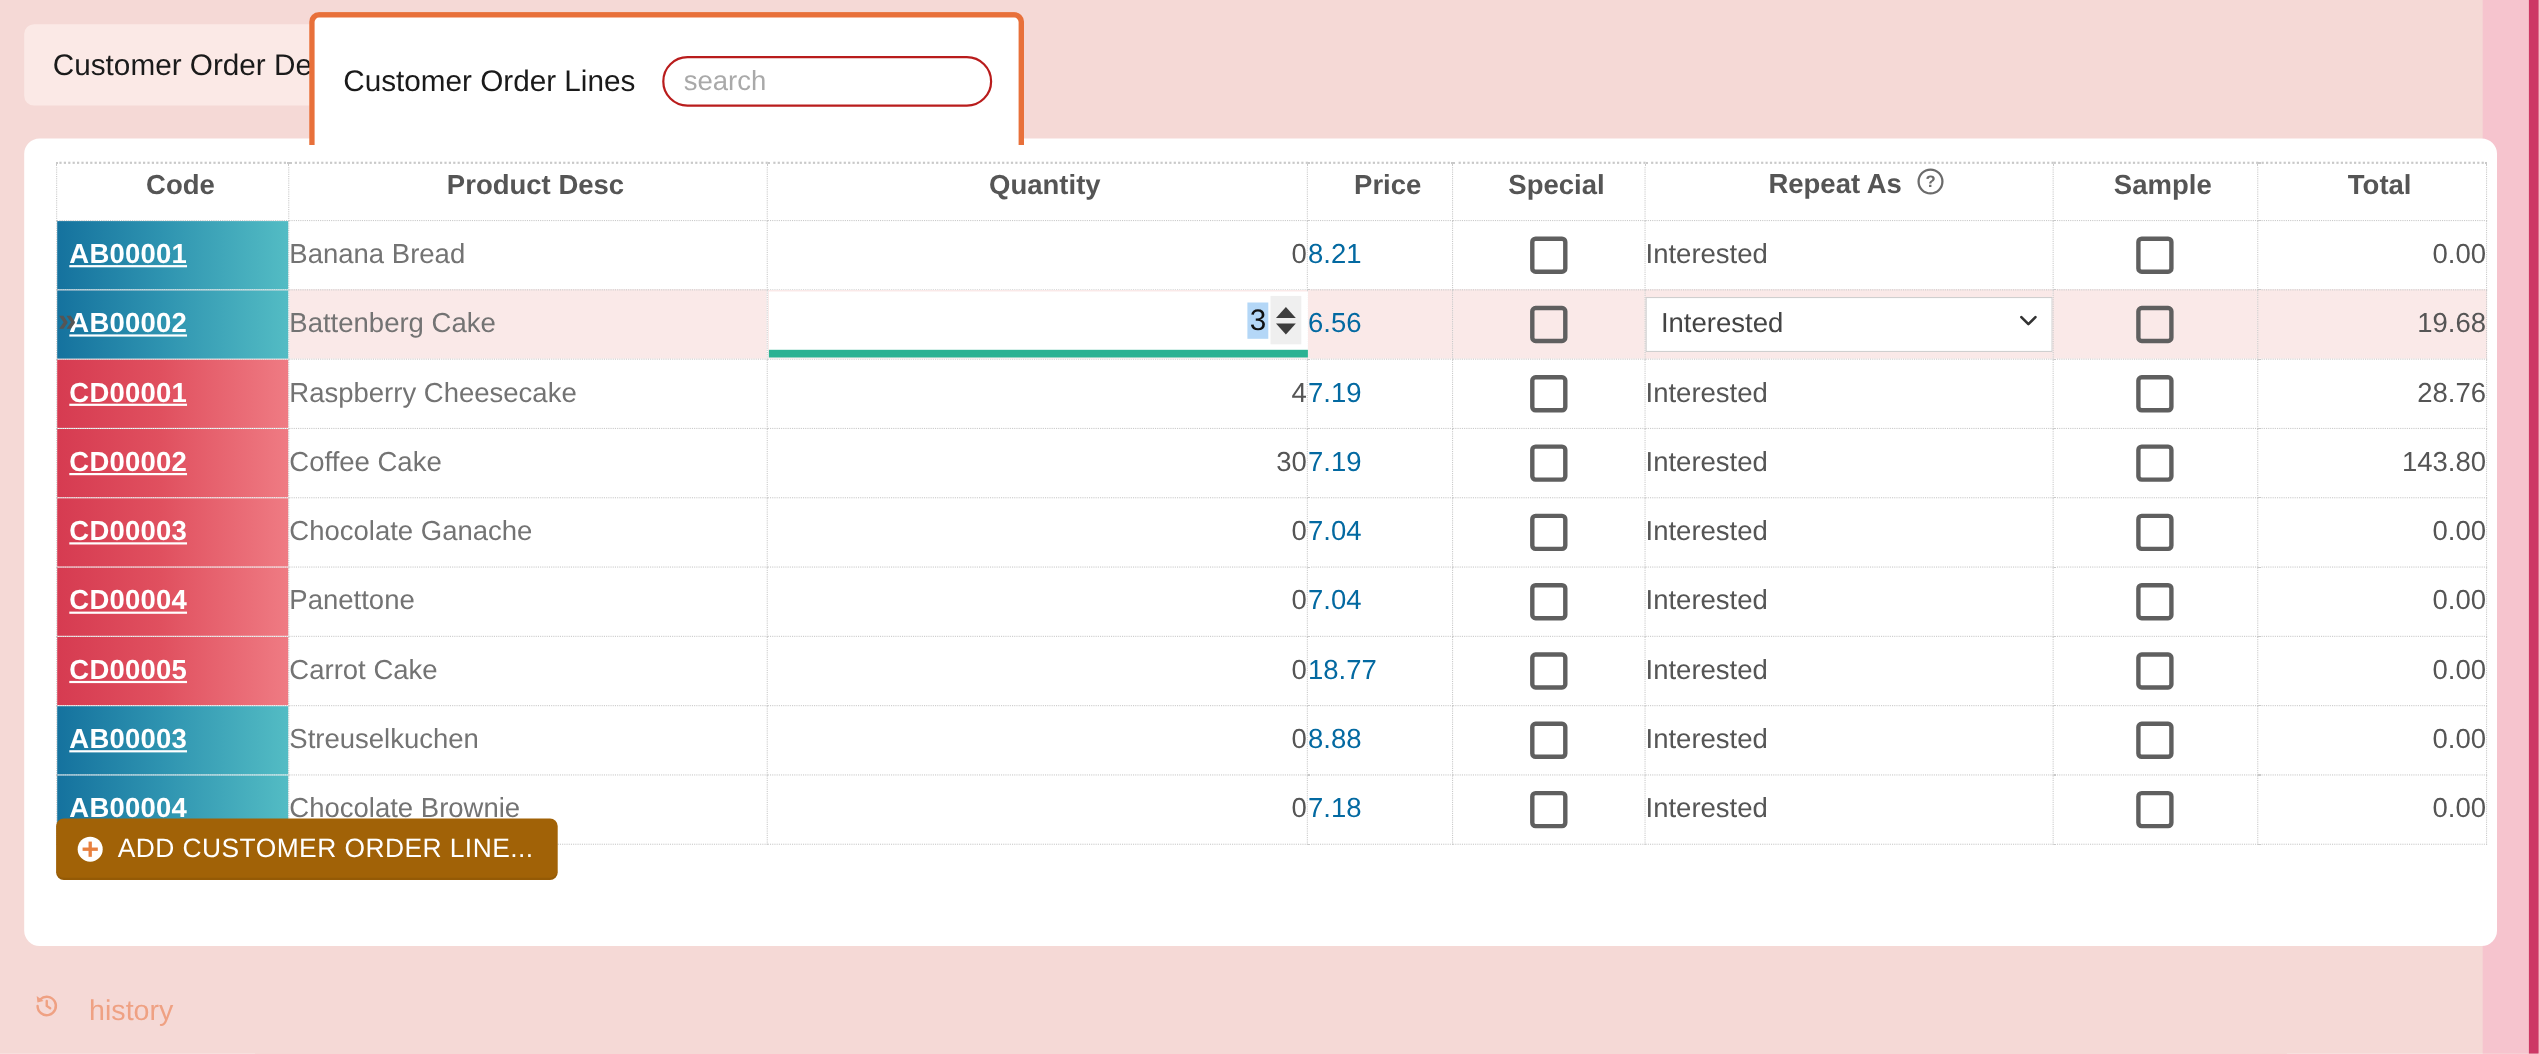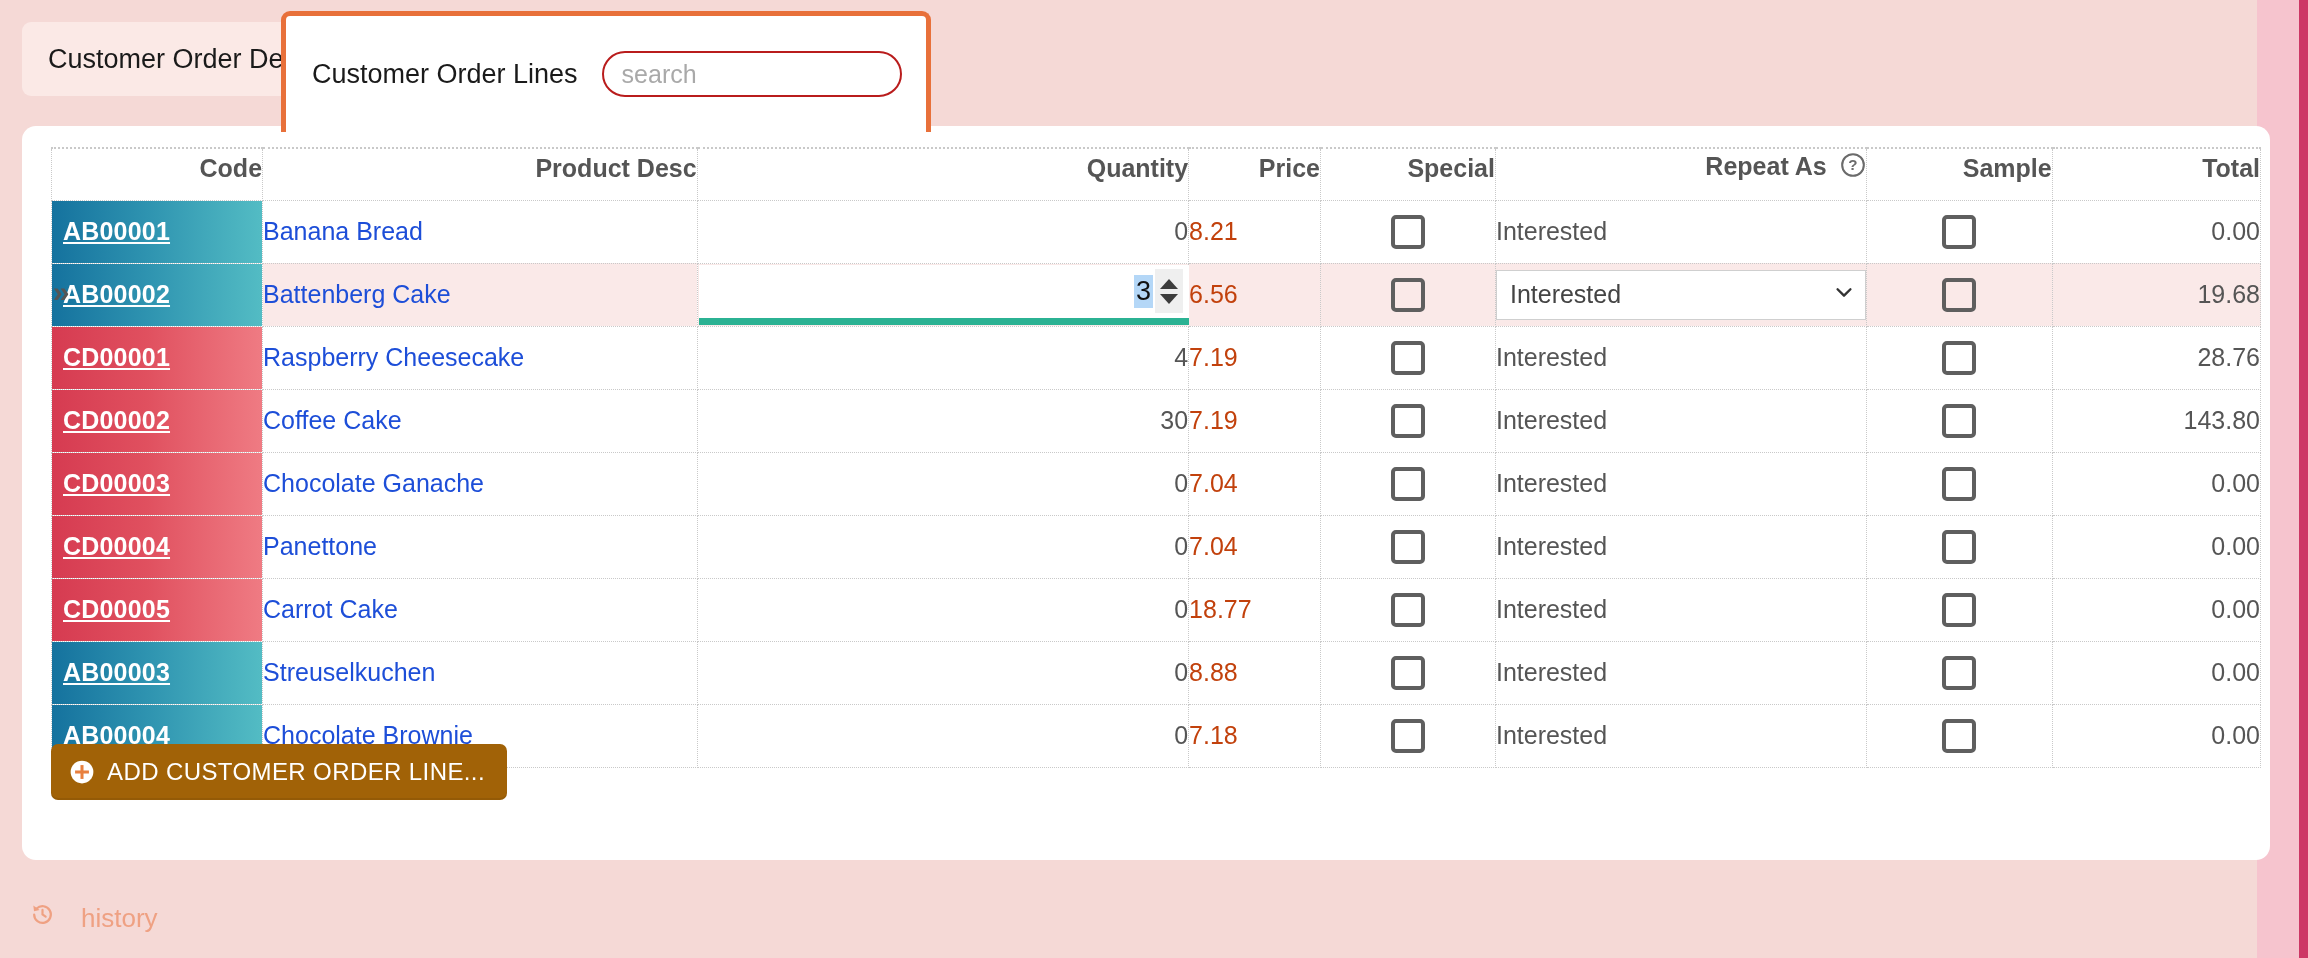--- a/index.html
+++ b/index.html
@@ -86,21 +86,21 @@
   table.grid th, table.grid td {
     border:1px dotted #c9c9c9;
     padding:0;
     vertical-align:middle;
     background-clip:padding-box;
   }
   table.grid thead th {
     height:52px;
     font-weight:bold;
     color:#555;
-    text-align:right;
+    text-align:center;
     font-size:25px;
     padding:0 0 12px 14px;
     border-top:2px dotted #c9c9c9;
     white-space:nowrap;
   }
   table.grid tbody td { height:62px; }
   tr.row-selected td { background:#fae9e8; }
 
   
   .c-code    { width:152px; }
@@ -119,22 +119,22 @@
     height:62px;
     padding-left:11px;
     font-weight:bold; font-size:25px;
     color:#ffffff;
     letter-spacing:.2px;
     text-decoration:underline;
   }
   .chip.teal { background:linear-gradient(to right,#15729e 0%, #2e93b0 45%, #53bcc4 100%); }
   .chip.red  { background:linear-gradient(to right,#d63b51 0%, #e0505f 45%, #ef7b83 100%); }
 
-  td.desc { padding-left:13px; color:#1d4ed8; }
-  td.price { padding-left:12px; color:#c2410c; }
+  td.desc { padding-left:13px; color:#737373; }
+  td.price { padding-left:12px; color:#0369a1; }
   td.qty { text-align:right; padding-right:20px; color:#555; position:relative; }
   td.total { text-align:right; padding-right:14px; color:#555; }
   td.center { text-align:center; }
   td.repeat { padding-left:13px; color:#555; }
 
   
   #expander {
     position:absolute;
     left:22px;
     top:0;

